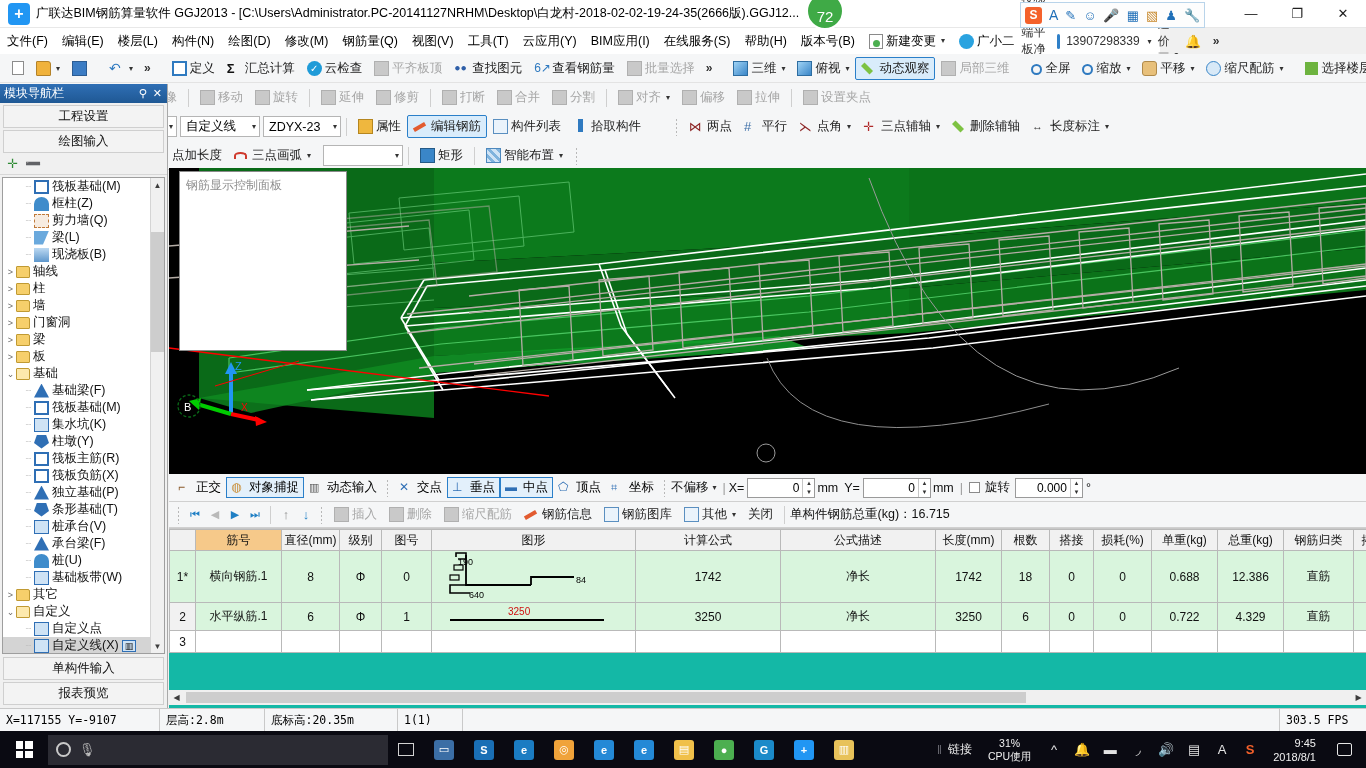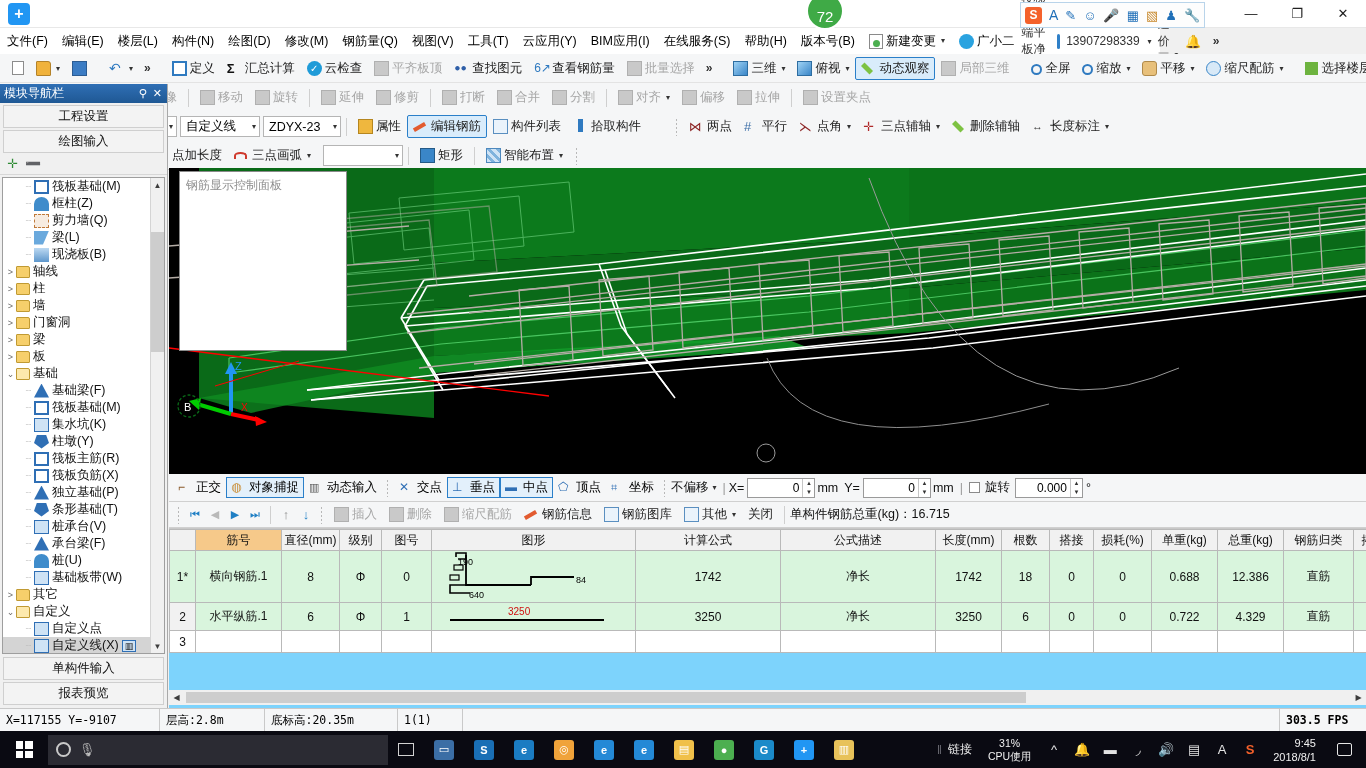--- a/index.html
+++ b/index.html
@@ -217,21 +217,21 @@
     display:flex; align-items:center; padding-left:4px; white-space:nowrap;
   }
   .nav-ic { width:20px; text-align:center; font-size:11px; color:#1f7fc4;}
   .nav-ic.dis { color:#b9b9b9; }
   .arr-up { color:#8d8d8d; font-size:13px; width:20px; text-align:center;}
   .arr-dn { color:#1f7fc4; font-size:13px; width:20px; text-align:center;}
 
   
   .gridarea {
     position:absolute; left:169px; top:528px; width:1197px; height:180px;
-    background:#7dd3fc; overflow:hidden; border-top:1px solid #c8c8c8;
+    background:#14b8a6; overflow:hidden; border-top:1px solid #c8c8c8;
   }
   table.rebar { border-collapse:collapse; width:100%; table-layout:fixed; }
   table.rebar th {
     background:#f1f1f1; border:1px solid #b9b9b9; font-weight:normal;
     font-size:12px; height:21px; color:#111;
   }
   table.rebar th.jh { background:#f6c98a; }
   table.rebar td {
     border:1px solid #b9b9b9; font-size:12px; padding:0 4px; color:#111;
     background:#d9f5dd; height:50px; vertical-align:middle;text-align:center;
@@ -288,20 +288,21 @@
   .sq { width:20px;height:20px;border-radius:3px; display:flex;align-items:center;justify-content:center;
         font-size:11px; color:#fff; font-weight:bold; }
 </style>
 </head>
 <body>
 
 <div id="app">
 
   <div class="titlebar">
     <div class="tb-logo"></div>
+    <div class="tb-title">广联达BIM钢筋算量软件 GGJ2013 - [C:\Users\Administrator.PC-20141127NRHM\Desktop\白龙村-2018-02-02-19-24-35(2666版).GGJ12...</div>
     <div class="tb-spacer"></div>
     <div class="win-btns">
       <div class="win-btn">—</div>
       <div class="win-btn">❐</div>
       <div class="win-btn close">✕</div>
     </div>
   </div>
 
   <div class="badge72">72</div>
 
@@ -1141,21 +1142,21 @@
     <span class="hs-thumb"></span>
     <span class="hs-arrow" style="margin-left:auto">▶</span>
   </div>
 
   <div class="statusbar">
     <div class="sb-cell" style="width:160px">X=117155 Y=-9107</div>
     <div class="sb-cell" style="width:105px">层高:2.8m</div>
     <div class="sb-cell" style="width:133px">底标高:20.35m</div>
     <div class="sb-cell" style="width:65px">1(1)</div>
     <div class="sb-cell" style="flex:1 1 auto"></div>
-    <div class="sb-cell" style="width:86px;border-right:none;font-weight:bold;">303.5 FPS</div>
+    <div class="sb-cell" style="width:86px;border-right:none;">303.5 FPS</div>
   </div>
 
   <div class="taskbar">
     <div class="start">
       <span class="win-logo">
           <i></i>
           <i></i>
           <i></i>
           <i></i>
         </span>

